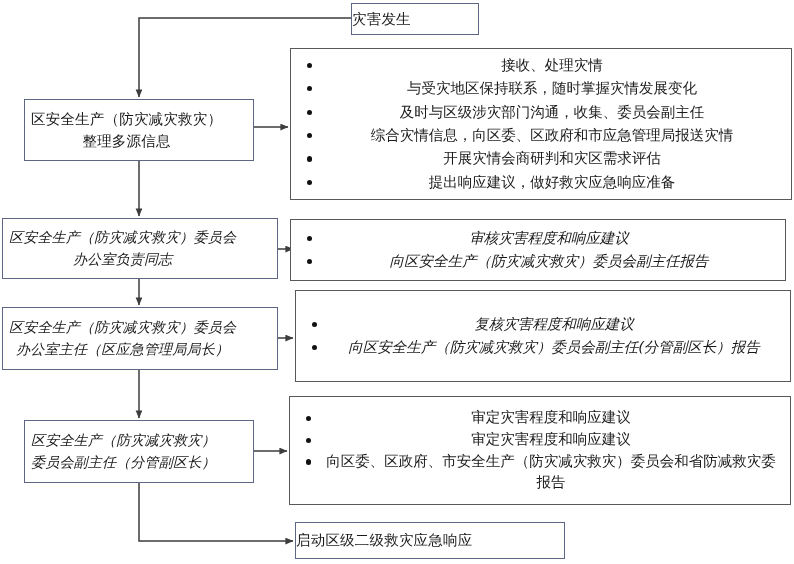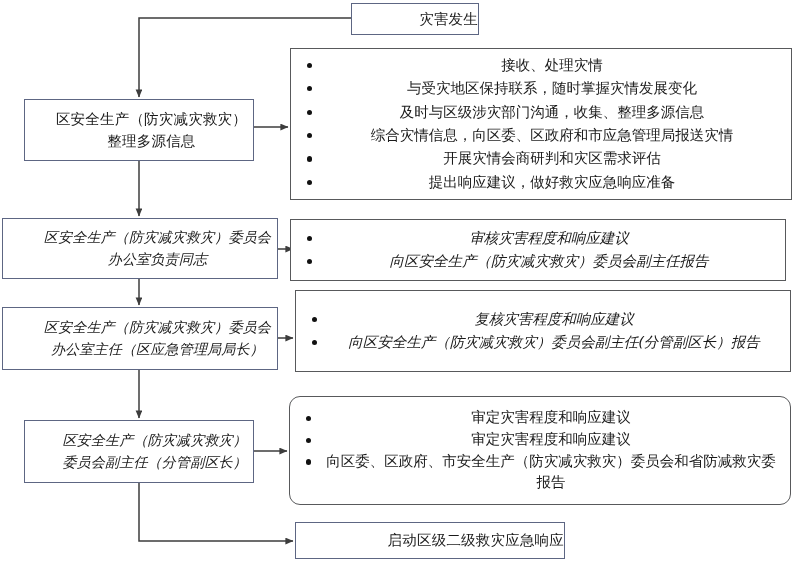--- a/index.html
+++ b/index.html
@@ -26,21 +26,21 @@
     width: 794px;
     height: 564px;
     pointer-events: none;
   }
   .node {
     position: absolute;
     box-sizing: border-box;
     background: #ffffff;
     display: flex;
     align-items: center;
-    justify-content: flex-end;
+    justify-content: flex-start;
     text-align: center;
   }
   
   .role-box {
     border: 1.3px solid #5d6683;
     font-size: 14.5px;
     color: #1a1a1a;
     line-height: 1.55;
     letter-spacing: 0.2px;
   }
@@ -103,22 +103,22 @@
   #box-deputy {
     left: 24px; top: 420px; width: 230px; height: 63px;
   }
   #box-launch {
     left: 295px; top: 522px; width: 270px; height: 37px;
     font-size: 14.5px;
   }
 
   #tasks-1 { left: 290px; top: 48px; width: 502px; height: 152px; }
   #tasks-2 { left: 290px; top: 219px; width: 496px; height: 62px; }
-  #tasks-3 { left: 295px; top: 290px; width: 496px; height: 82px; }
-  #tasks-4 { left: 289px; top: 396px; width: 502px; height: 109px; border-radius: 11px; }
+  #tasks-3 { left: 295px; top: 290px; width: 496px; height: 92px; }
+  #tasks-4 { left: 289px; top: 396px; width: 502px; height: 109px; }
 </style>
 </head>
 <body>
 
 <div id="canvas">
 
   <svg class="connectors" viewBox="0 0 794 564">
     <defs>
       <marker id="arrow" markerWidth="9" markerHeight="9" refX="7.6" refY="3.4" orient="auto" markerUnits="userSpaceOnUse">
         <path d="M0,0 L8,3.4 L0,6.8 z" fill="#3d3d3d"></path>
@@ -177,21 +177,21 @@
   </div>
 
   <div class="node role-box" id="box-launch">
     <span>启动区级二级救灾应急响应</span>
   </div>
 
   <div class="node task-box" id="tasks-1">
     <ul>
       <li><span class="bullet"></span><span>接收、处理灾情</span></li>
       <li><span class="bullet"></span><span>与受灾地区保持联系，随时掌握灾情发展变化</span></li>
-      <li><span class="bullet"></span><span>及时与区级涉灾部门沟通，收集、整理多源信息</span></li>
+      <li><span class="bullet"></span><span>及时与区级涉灾部门沟通，收集、委员会副主任</span></li>
       <li><span class="bullet"></span><span>综合灾情信息，向区委、区政府和市应急管理局报送灾情</span></li>
       <li><span class="bullet"></span><span>开展灾情会商研判和灾区需求评估</span></li>
       <li><span class="bullet"></span><span>提出响应建议，做好救灾应急响应准备</span></li>
     </ul>
   </div>
 
   <div class="node task-box tight" id="tasks-2">
     <ul>
       <li><span class="bullet"></span><span>审核灾害程度和响应建议</span></li>
       <li><span class="bullet"></span><span>向区安全生产（防灾减灾救灾）委员会副主任报告</span></li>

